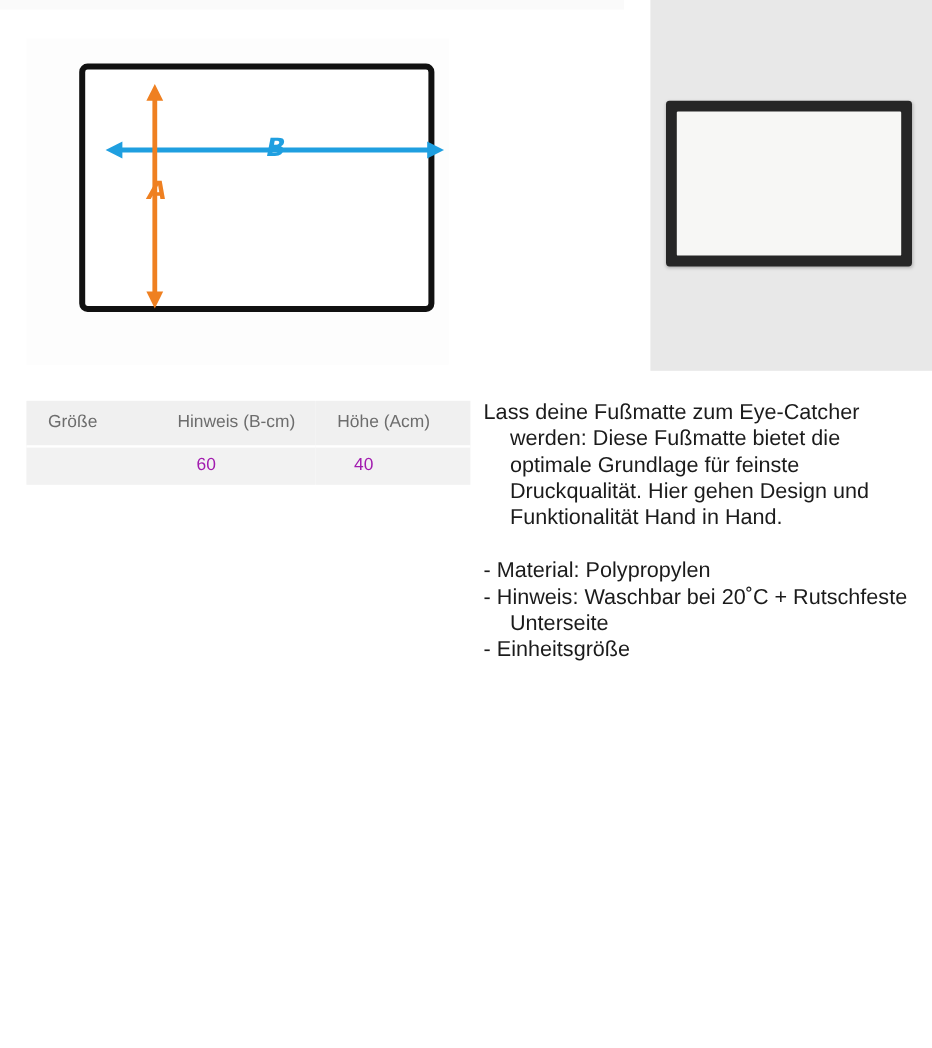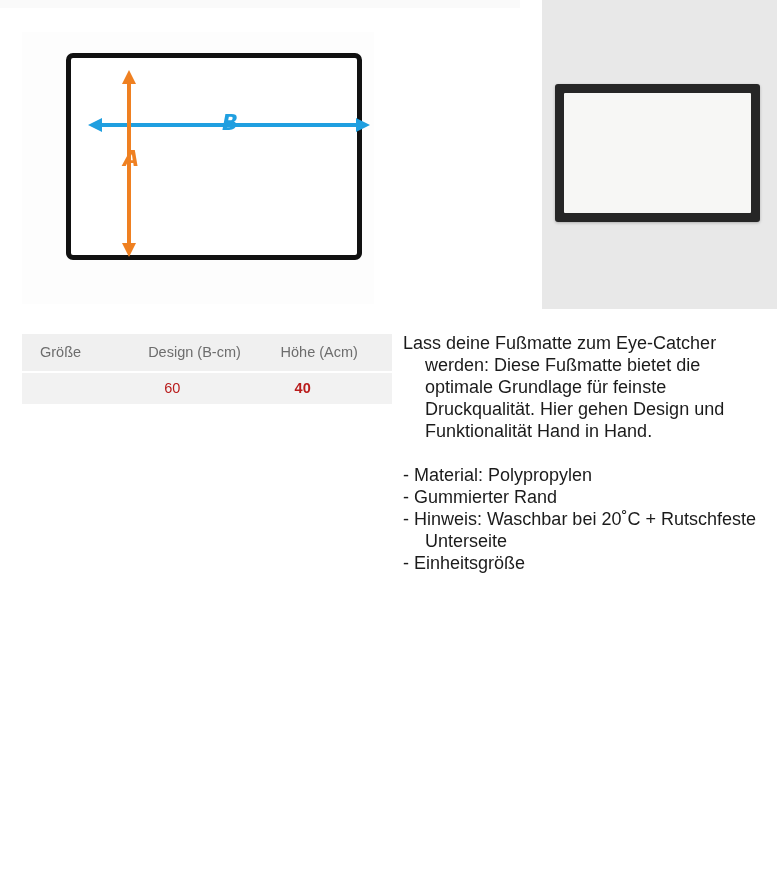--- a/index.html
+++ b/index.html
@@ -132,31 +132,31 @@
     background: #f0f0f0;
     color: #6d6d6d;
     font-weight: normal;
     text-align: left;
     padding: 9px 0 10px 18px;
     height: 18px;
     margin-left: 8px;
   }
   .size-table tbody td {
     background: #f2f2f2;
-    color: #b91c1c;
+    color: #a21caf;
     padding: 7px 0 8px 18px;
     border-top: 2px solid #ffffff;
     text-align: left;
   }
   .col-0 { width: 104px; }
   .col-1 { width: 134px; }
   .col-2 { width: 132px; }
   .size-table tbody td.cell-0 { color: transparent; }
   .size-table tbody td.cell-1 { padding-left: 34px; }
-  .size-table tbody td.cell-2 { padding-left: 32px; font-weight: bold; }
+  .size-table tbody td.cell-2 { padding-left: 32px; }
 
   
   .description {
     position: absolute;
     left: 403px;
     top: 332px;
     width: 360px;
     font-size: 18px;
     line-height: 22px;
     color: #1b1b1b;
@@ -212,37 +212,36 @@
     <div class="photo-mat">
       <div class="photo-mat-inner"></div>
     </div>
   </div>
 </div>
 
 <table class="size-table">
   <thead>
     <tr>
       <th class="col-0">Größe</th>
-      <th class="col-1">Design (B-cm)</th>
+      <th class="col-1">Hinweis (B-cm)</th>
       <th class="col-2">Höhe (Acm)</th>
     </tr>
   </thead>
   <tbody>
     <tr>
       <td class="cell-0"></td>
       <td class="cell-1">60</td>
       <td class="cell-2">40</td>
     </tr>
   </tbody>
 </table>
 
 <div class="description">
   <p class="intro">
     <span class="first-line">Lass deine Fußmatte zum Eye-Catcher werden: Diese</span>
     <span>Fußmatte bietet die optimale Grundlage für feinste Druckqualität. Hier gehen Design und Funktionalität Hand in Hand.</span>
   </p>
   <ul class="feature-list">
     <li>- Material: Polypropylen</li>
-    <li>- Gummierter Rand</li>
     <li>- Hinweis: Waschbar bei 20˚C +  Rutschfeste Unterseite</li>
     <li>- Einheitsgröße</li>
   </ul>
 </div>
 
 </body></html>

